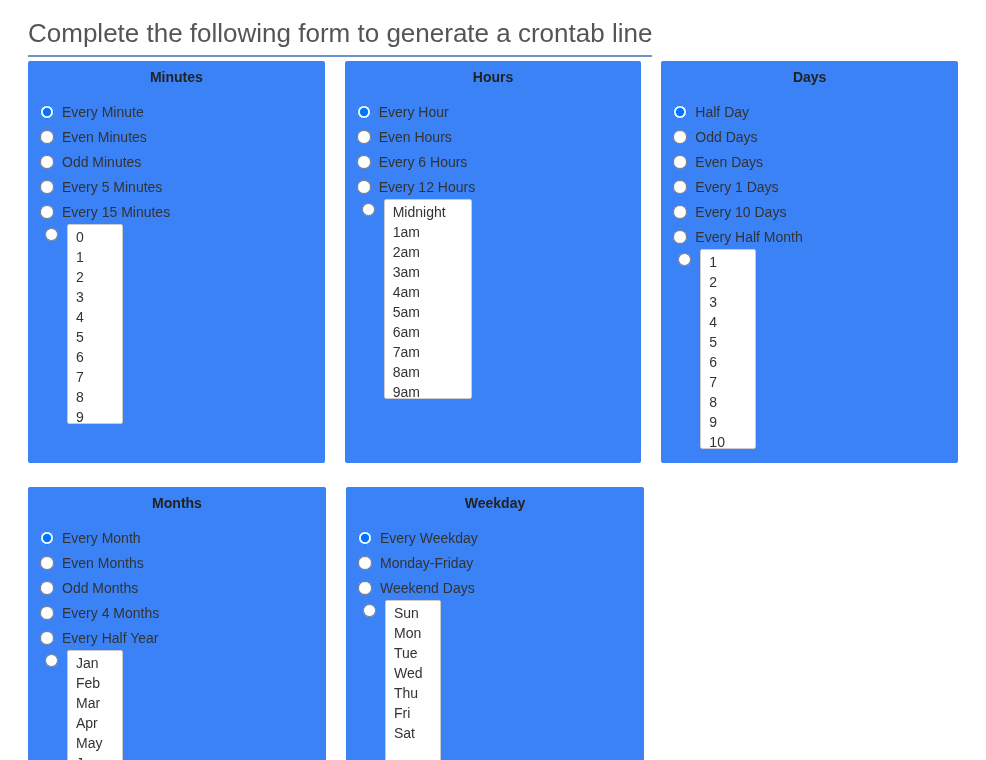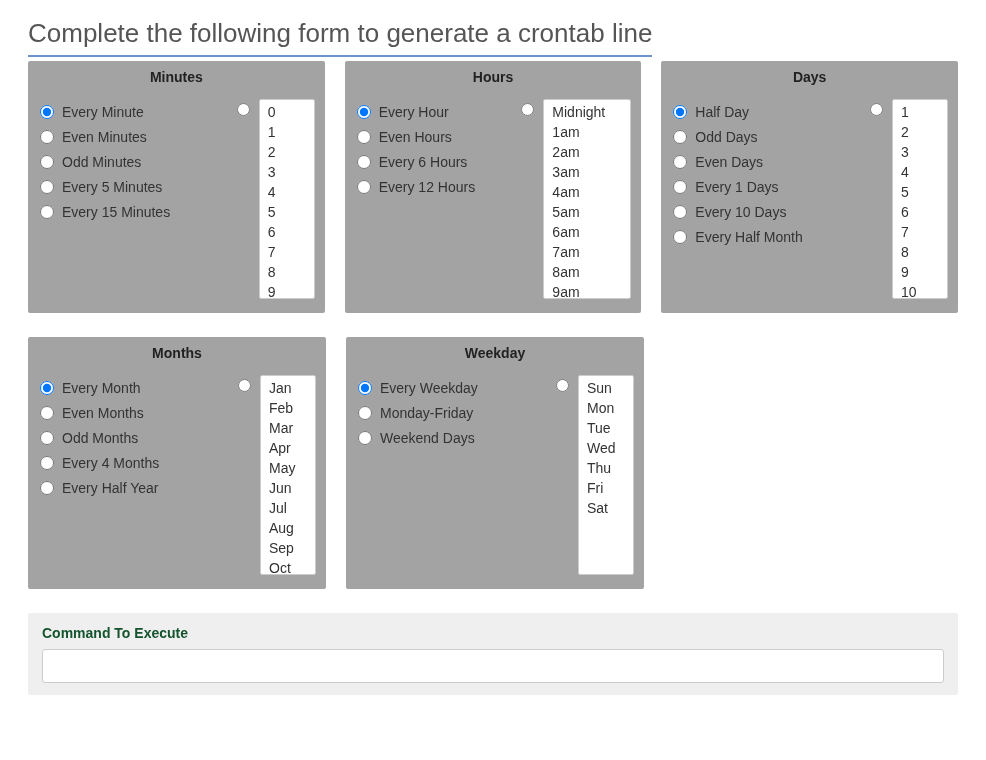--- a/index.html
+++ b/index.html
@@ -29,38 +29,39 @@
     color: #444;
     margin: 24px 0 14px 0;
     font-size: 14px;
   }
   .sections-row {
     display: flex;
     gap: 20px;
     margin-bottom: 24px;
   }
   .section {
-    background: #a3a3a3;
+    background: #3b82f6;
     border-radius: 2px;
     padding: 0;
   }
   .section-wide { width: 298px; }
   .section-title {
     text-align: center;
     font-weight: bold;
     font-size: 14px;
     padding: 8px 0 8px 0;
     color: #222;
   }
   .section-body {
     display: flex;
     padding: 6px 10px 14px 12px;
     gap: 0;
     min-height: 200px;
     align-items: flex-start;
+    flex-direction: column;
   }
   .radio-col {
     flex: 1;
   }
   .radio-row {
     display: flex;
     align-items: center;
     height: 25px;
     cursor: pointer;
   }

